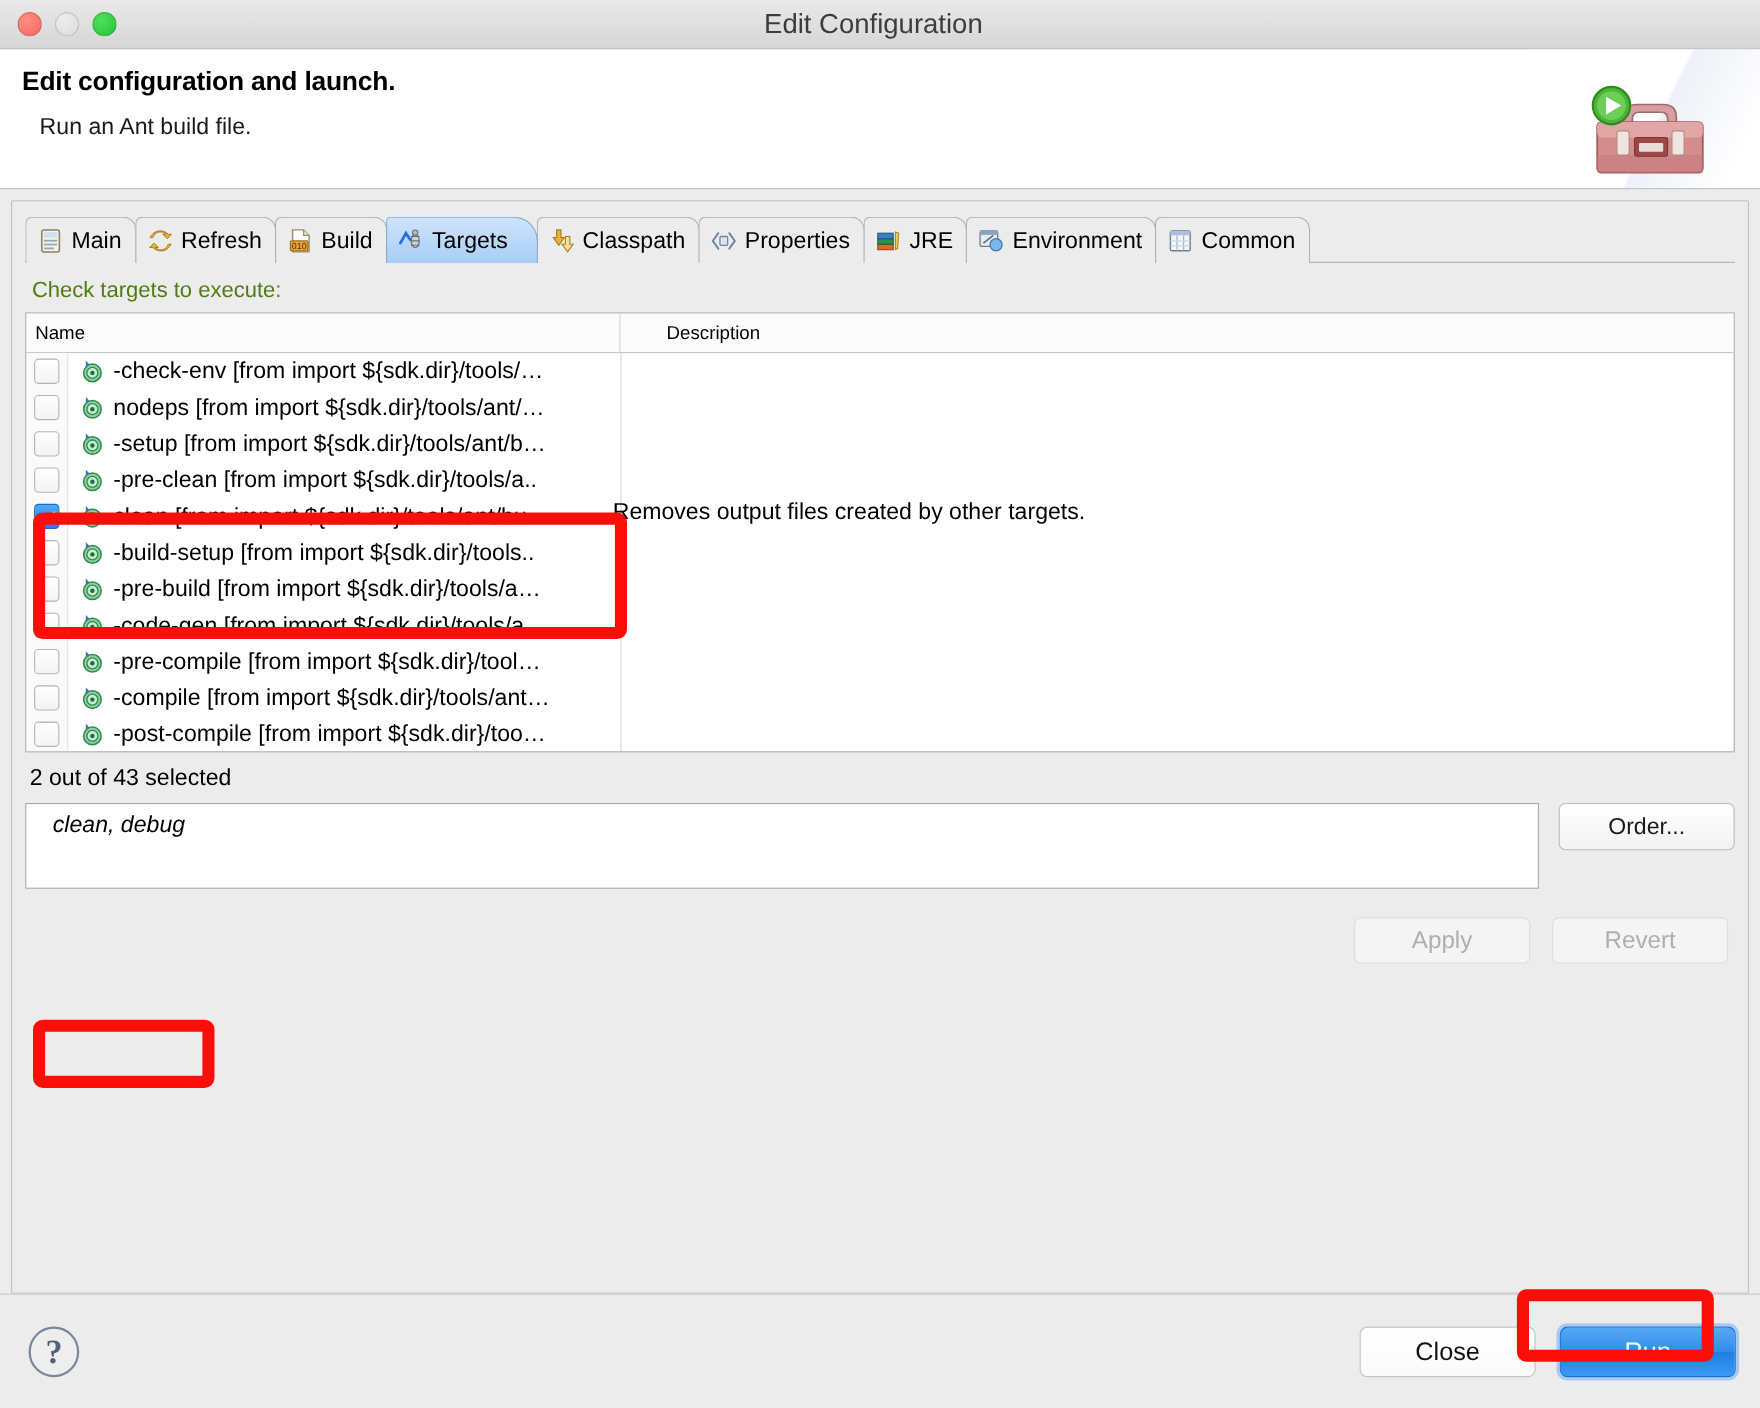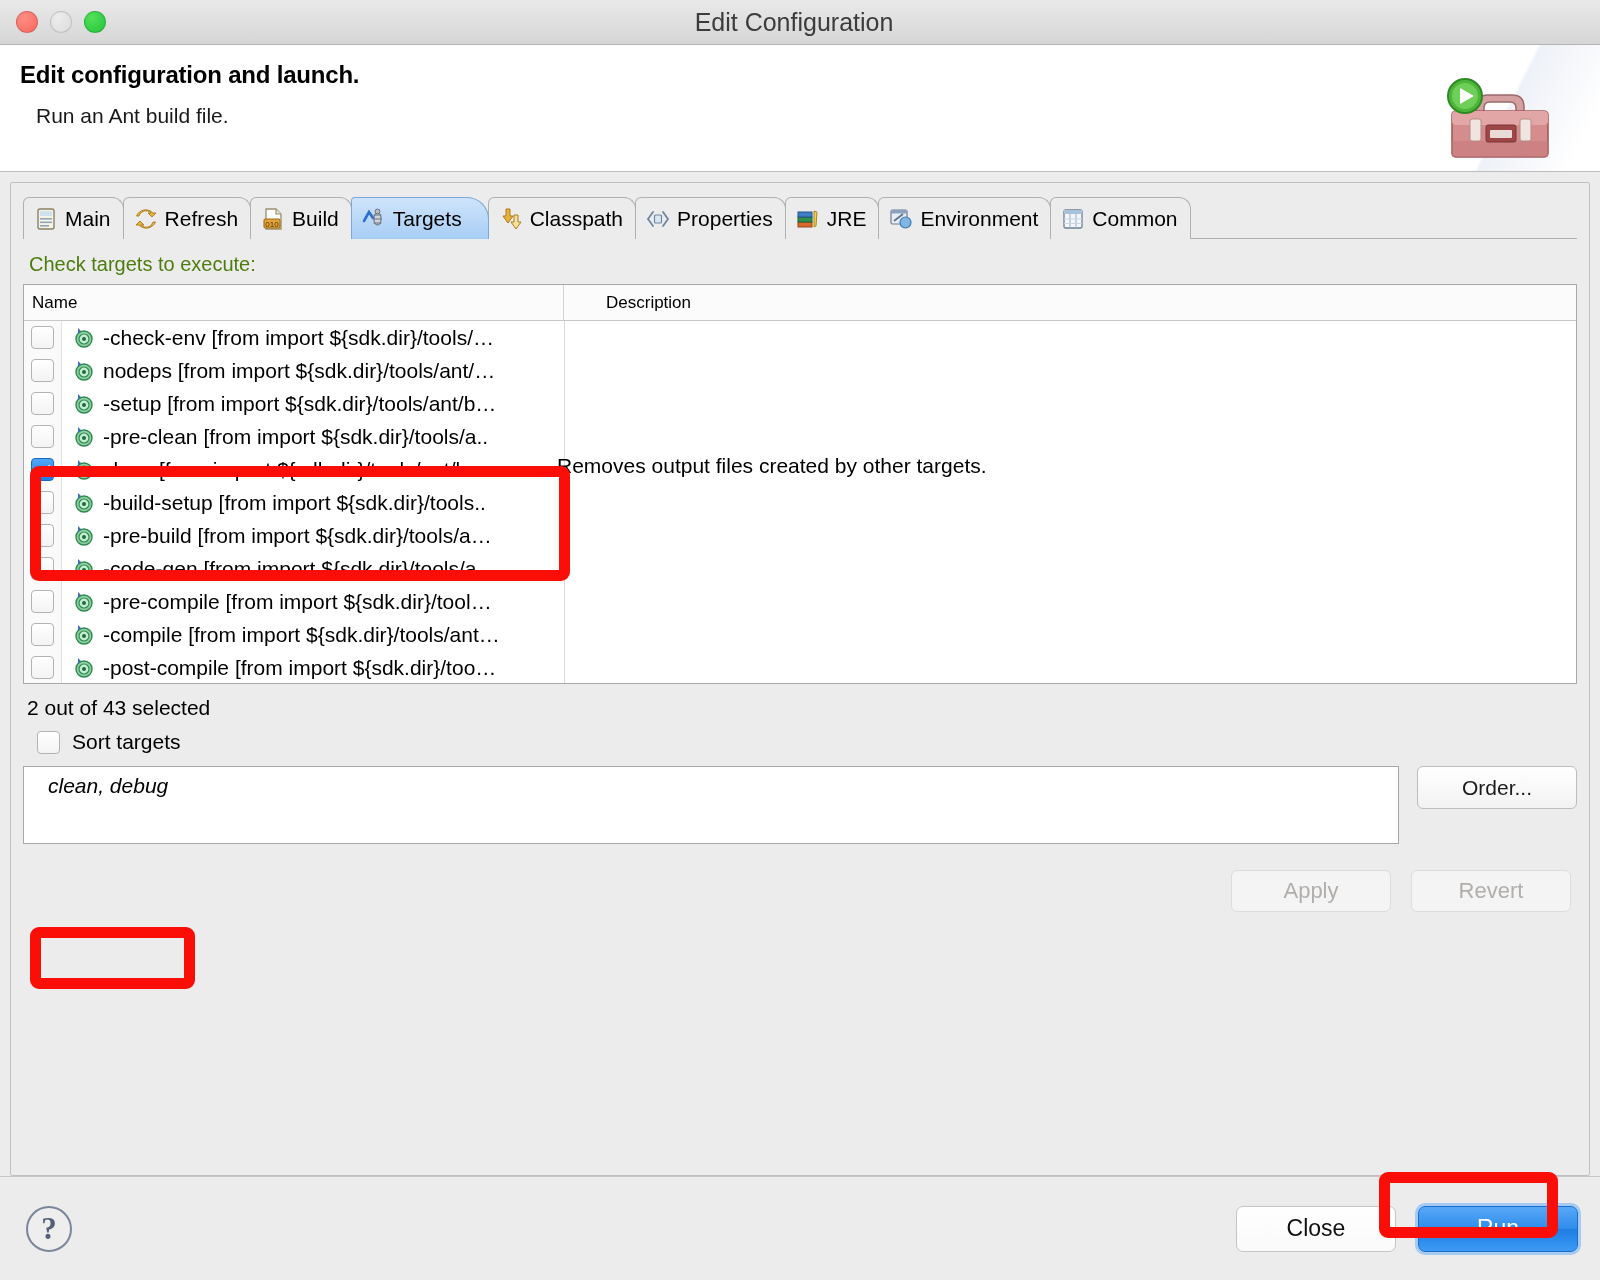--- a/index.html
+++ b/index.html
@@ -657,24 +657,20 @@
                 <span class="label">-post-compile [from import ${sdk.dir}/too…</span>
               </div>
             </div>
 
             <div class="desc-text">Removes output files created by other targets.</div>
           </div>
         </div>
 
         <div class="count-text">2 out of 43 selected</div>
 
-        <div class="opt-row">
-          <div class="cb"></div>
-          <span>Sort targets</span>
-        </div>
 
 
 
         <div class="order-row">
           <div class="order-box">clean, debug</div>
           <div class="order-btn">Order...</div>
         </div>
 
         <div class="applyrow">
           <div class="btn-disabled">Apply</div>

